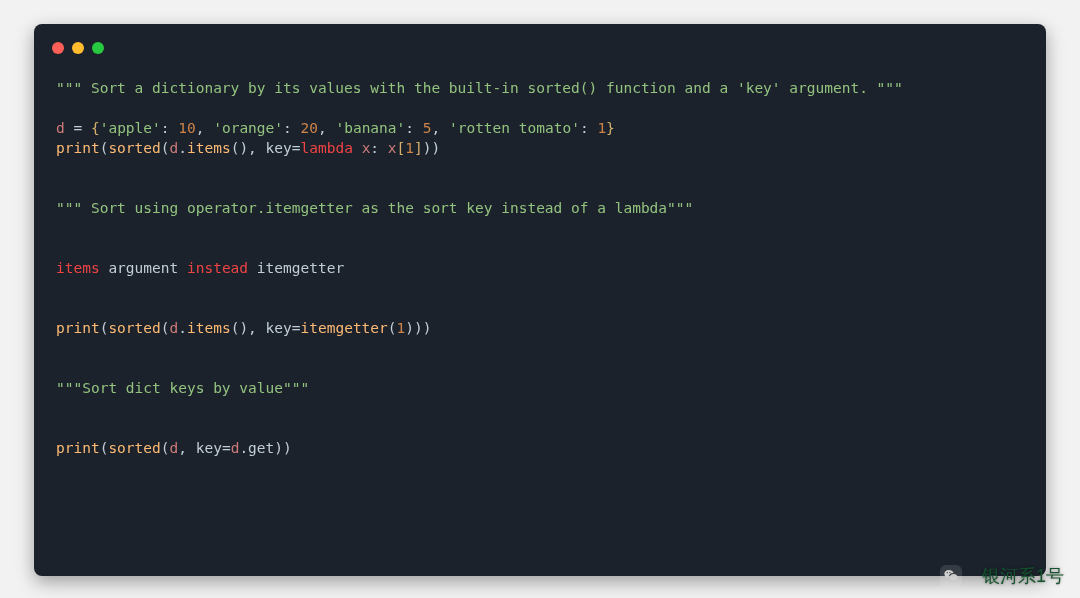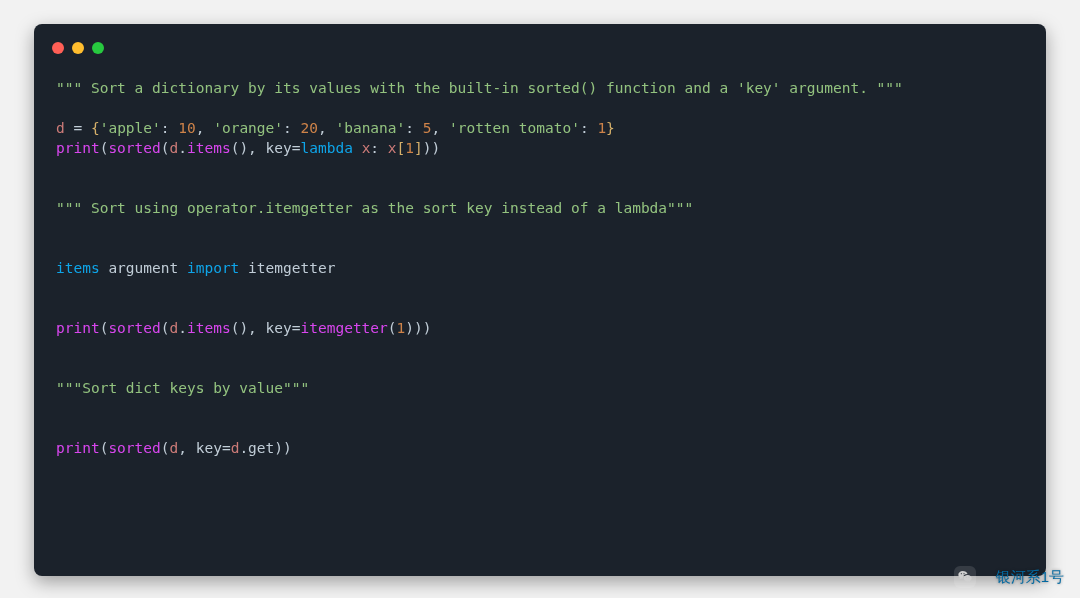--- a/index.html
+++ b/index.html
@@ -46,34 +46,34 @@
     font-size: 14.5px;
     line-height: 20px;
     white-space: pre;
   }
 
   
   .c-text   { color: #c1cdd7; }  
   .c-str    { color: #93c37f; }  
   .c-num    { color: #ce8349; }  
   .c-id     { color: #cc7b78; }  
-  .c-call   { color: #d946ef; }  
-  .c-kw     { color: #0ea5e9; margin-top: 22px; }  
+  .c-call   { color: #fdba74; }  
+  .c-kw     { color: #ef4444; margin-top: 22px; }  
   .c-brkt   { color: #d6b06a; }  
 
   .watermark {
     position: absolute;
     right: 16px;
     bottom: 10px;
     display: flex;
     align-items: center;
     gap: 20px;
-    color: #0369a1;
+    color: #14532d;
     font-family: -apple-system, BlinkMacSystemFont, "Segoe UI", Helvetica, Arial, sans-serif;
-    font-size: 15px;
+    font-size: 18px;
     text-shadow: 0 0 3px rgba(0,0,0,0.4);
   }
   .wm-icon {
     width: 22px;
     height: 22px;
     border-radius: 6px;
     background: rgba(255,255,255,0.12);
     display: flex;
     align-items: center;
     justify-content: center;
@@ -93,21 +93,21 @@
 
   <div class="code-area"><span class="c-str">""" Sort a dictionary by its values with the built-in sorted() function and a 'key' argument. """</span>
 
 <span class="c-id">d</span><span class="c-text"> = </span><span class="c-brkt">{</span><span class="c-str">'apple'</span><span class="c-text">: </span><span class="c-num">10</span><span class="c-text">, </span><span class="c-str">'orange'</span><span class="c-text">: </span><span class="c-num">20</span><span class="c-text">, </span><span class="c-str">'banana'</span><span class="c-text">: </span><span class="c-num">5</span><span class="c-text">, </span><span class="c-str">'rotten tomato'</span><span class="c-text">: </span><span class="c-num">1</span><span class="c-brkt">}</span>
 <span class="c-call">print</span><span class="c-text">(</span><span class="c-call">sorted</span><span class="c-text">(</span><span class="c-id">d</span><span class="c-text">.</span><span class="c-call">items</span><span class="c-text">(</span><span class="c-text">)</span><span class="c-text">, key=</span><span class="c-kw">lambda</span><span class="c-text"> </span><span class="c-id">x</span><span class="c-text">: </span><span class="c-id">x</span><span class="c-brkt">[</span><span class="c-num">1</span><span class="c-brkt">]</span><span class="c-text">)</span><span class="c-text">)</span>
 
 
 <span class="c-str">""" Sort using operator.itemgetter as the sort key instead of a lambda"""</span>
 
 
-<span class="c-kw">items</span><span class="c-text"> </span><span class="c-text">argument</span><span class="c-text"> </span><span class="c-kw">import</span><span class="c-text"> </span><span class="c-text">itemgetter</span>
+<span class="c-kw">items</span><span class="c-text"> </span><span class="c-text">argument</span><span class="c-text"> </span><span class="c-kw">instead</span><span class="c-text"> </span><span class="c-text">itemgetter</span>
 
 
 <span class="c-call">print</span><span class="c-text">(</span><span class="c-call">sorted</span><span class="c-text">(</span><span class="c-id">d</span><span class="c-text">.</span><span class="c-call">items</span><span class="c-text">(</span><span class="c-text">)</span><span class="c-text">, key=</span><span class="c-call">itemgetter</span><span class="c-text">(</span><span class="c-num">1</span><span class="c-text">)</span><span class="c-text">)</span><span class="c-text">)</span>
 
 
 <span class="c-str">"""Sort dict keys by value"""</span>
 
 
 <span class="c-call">print</span><span class="c-text">(</span><span class="c-call">sorted</span><span class="c-text">(</span><span class="c-id">d</span><span class="c-text">, key=</span><span class="c-id">d</span><span class="c-text">.</span><span class="c-text">get</span><span class="c-text">)</span><span class="c-text">)</span>
 </div>

